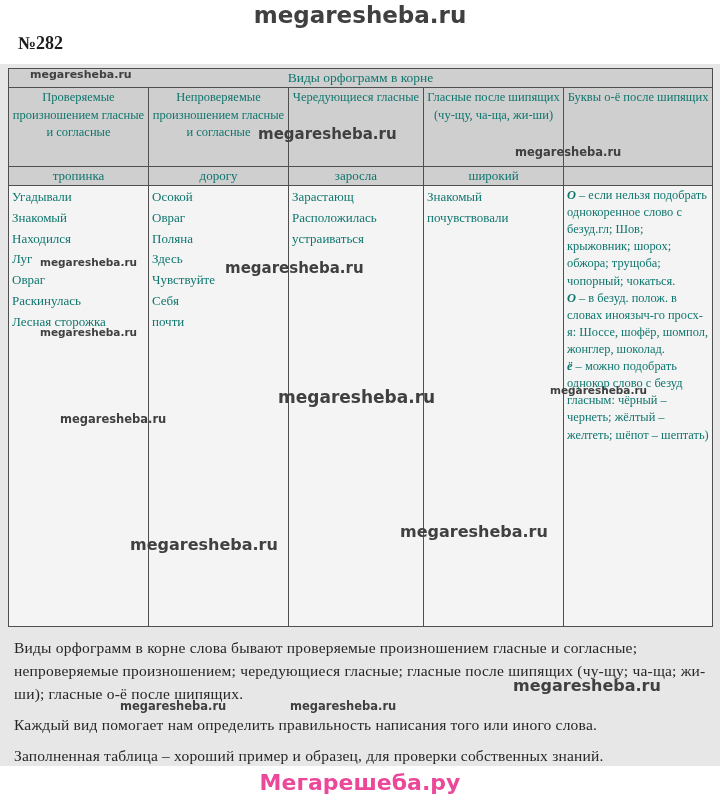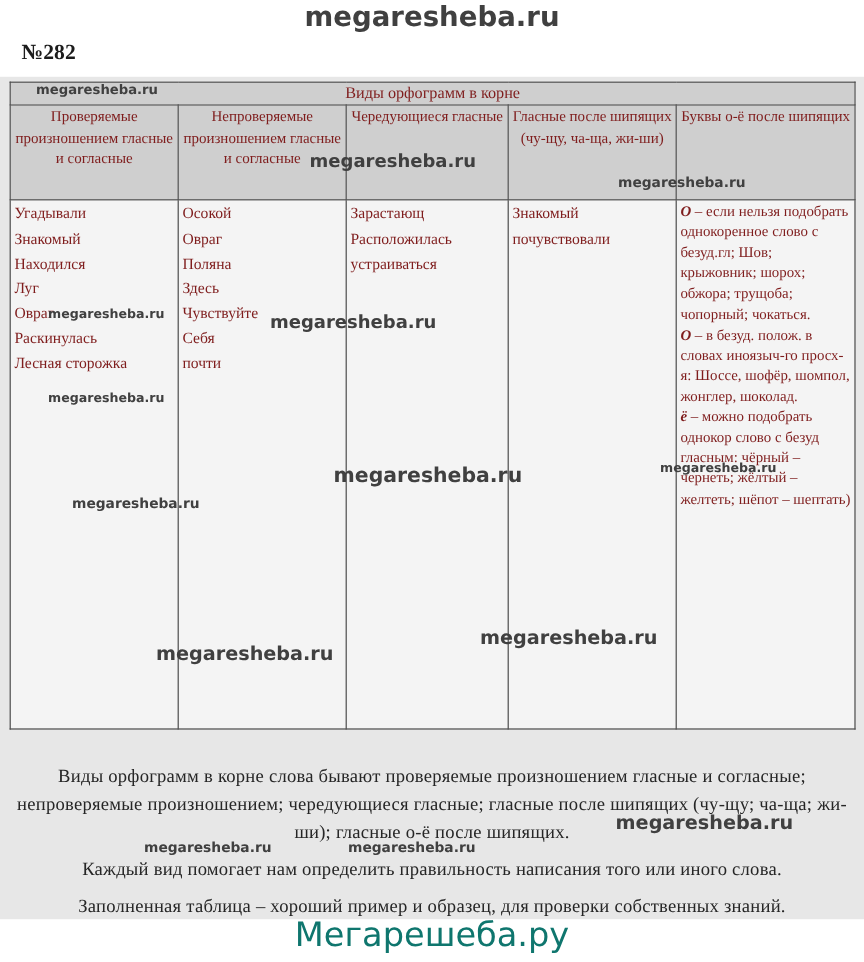--- a/index.html
+++ b/index.html
@@ -9,37 +9,37 @@
   }
   .wm {
     position:absolute; font-family:"DejaVu Sans", sans-serif; font-weight:bold;
     color:#404040; white-space:nowrap; z-index:6; line-height:1;
   }
   .top-wm { left:0; right:0; top:4px; text-align:center; font-size:23px; }
   .exercise { position:absolute; left:18px; top:33px; font-size:18px; font-weight:bold; z-index:2; }
   .content { position:absolute; left:0; top:64px; width:720px; height:702px; background:#e7e7e7; }
   .answer-table {
     border-collapse:collapse; table-layout:fixed; position:absolute; left:8px; top:4px;
-    width:704px; font-size:13px; color:#7f1d1d; z-index:1;
+    width:704px; font-size:13px; color:#0f766e; z-index:1;
   }
   .answer-table td { border:1px solid #4f4f4f; vertical-align:top; padding:1px 3px; overflow:hidden; }
   .title-cell { background:#cfcfcf; text-align:center; height:16px; font-size:13.5px; }
   .head-cell { background:#cfcfcf; text-align:center; font-size:12.5px; height:76px; line-height:1.4; padding-top:2px; }
   .ex-cell { background:#cfcfcf; text-align:center; height:15px; font-size:13px; }
   .body-cell { background:#f4f4f4; height:438px; font-size:13px; line-height:1.6; }
   .body-cell .word { display:block; }
   .pad-cell { padding-left:8px; }
   .notes-cell { font-size:12.4px; line-height:1.38; }
   .notes-cell p { margin:0; }
   .lead { font-weight:bold; font-style:italic; }
   .summary { position:absolute; left:14px; top:572px; width:692px; font-size:15.5px; line-height:23px; letter-spacing:0.2px; color:#262626; z-index:1; }
-  .summary p { margin:0 0 8px 0;text-align:center; }
+  .summary p { margin:0 0 8px 0; }
   .footer-title {
     position:absolute; left:0; right:0; bottom:7px; text-align:center;
-    font-family:"DejaVu Sans", sans-serif; font-weight:normal; font-size:28px; color:#0f766e; z-index:2;
+    font-family:"DejaVu Sans", sans-serif; font-weight:bold; font-size:22px; color:#ec4899; z-index:2;
   }
 </style>
 </head>
 <body>
 
 <div class="page">
 
   <div class="wm top-wm">megaresheba.ru</div>
   <div class="exercise">№282</div>
 
@@ -56,20 +56,27 @@
       <tbody>
         <tr>
           <td class="title-cell" colspan="5">Виды орфограмм в корне</td>
         </tr>
         <tr>
           <td class="head-cell">Проверяемые произношением гласные и согласные</td>
           <td class="head-cell">Непроверяемые произношением гласные и согласные</td>
           <td class="head-cell">Чередующиеся гласные</td>
           <td class="head-cell">Гласные после шипящих (чу-щу, ча-ща, жи-ши)</td>
           <td class="head-cell">Буквы о-ё после шипящих</td>
+        </tr>
+        <tr>
+          <td class="ex-cell">тропинка</td>
+          <td class="ex-cell">дорогу</td>
+          <td class="ex-cell">заросла</td>
+          <td class="ex-cell">широкий</td>
+          <td class="ex-cell"></td>
         </tr>
         <tr>
           <td class="body-cell">
             <span class="word">Угадывали</span>
             <span class="word">Знакомый</span>
             <span class="word">Находился</span>
             <span class="word">Луг</span>
             <span class="word">Овраг</span>
             <span class="word">Раскинулась</span>
             <span class="word">Лесная сторожка</span>

